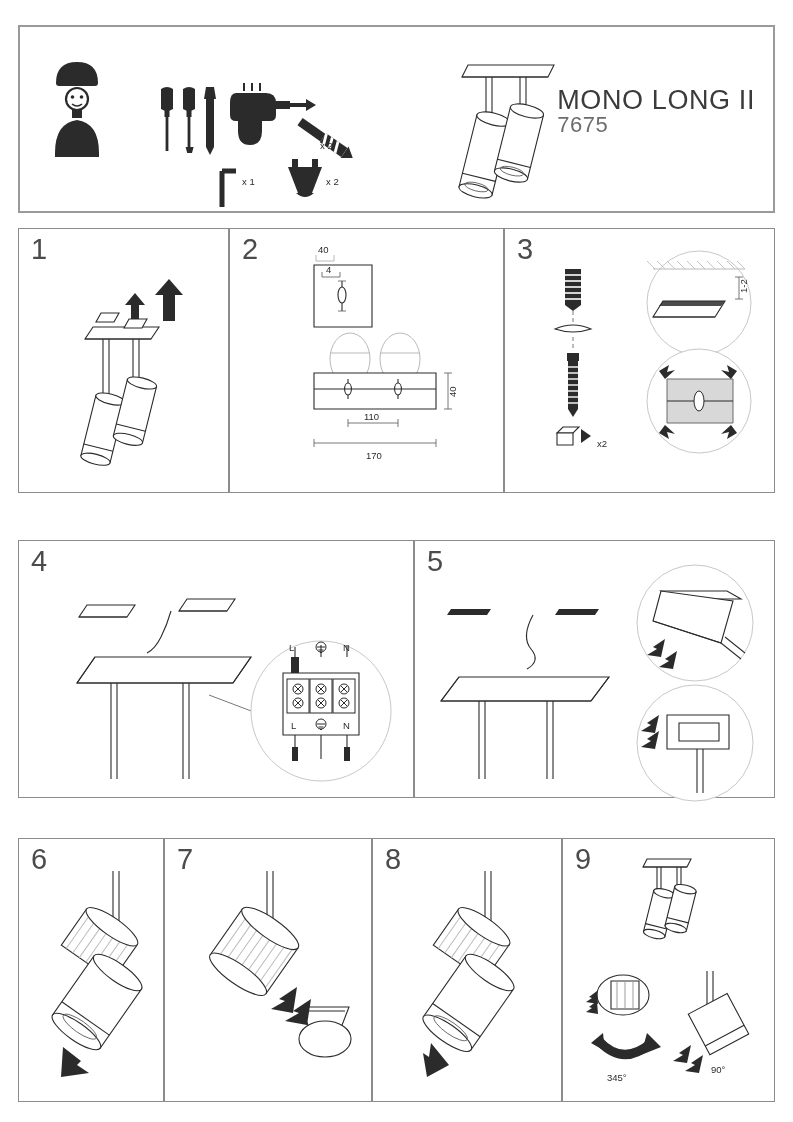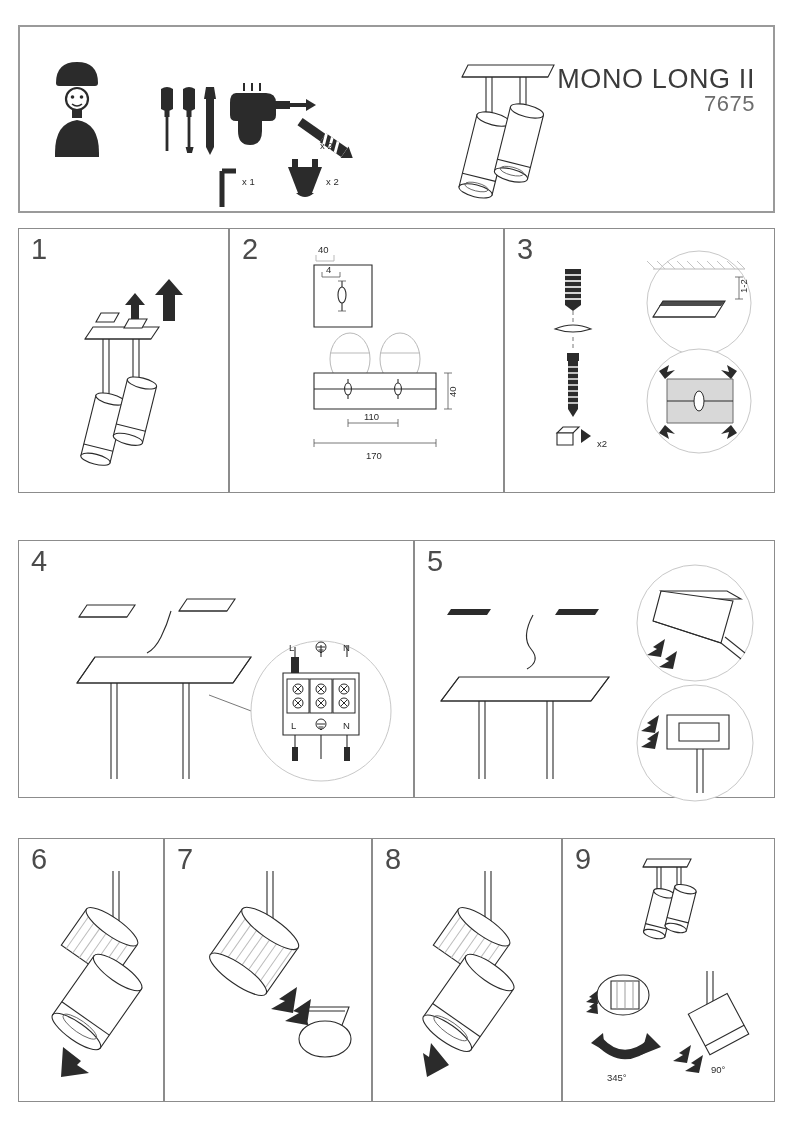--- a/index.html
+++ b/index.html
@@ -32,22 +32,22 @@
     box-sizing: border-box;
   }
   .header-inner {
     position: relative;
     width: 100%;
     height: 100%;
   }
   .title-block {
     position: absolute;
     right: 18px;
-    top: 38px;
-    text-align: right;
+    top: 59px;
+    text-align: left;
     line-height: 1.04;
   }
   .title-main {
     font-size: 27px;
     letter-spacing: 0.6px;
     color: #3b3b3b;
     font-family: "Liberation Sans", sans-serif;
   }
   .title-codes {
     font-size: 22px;

